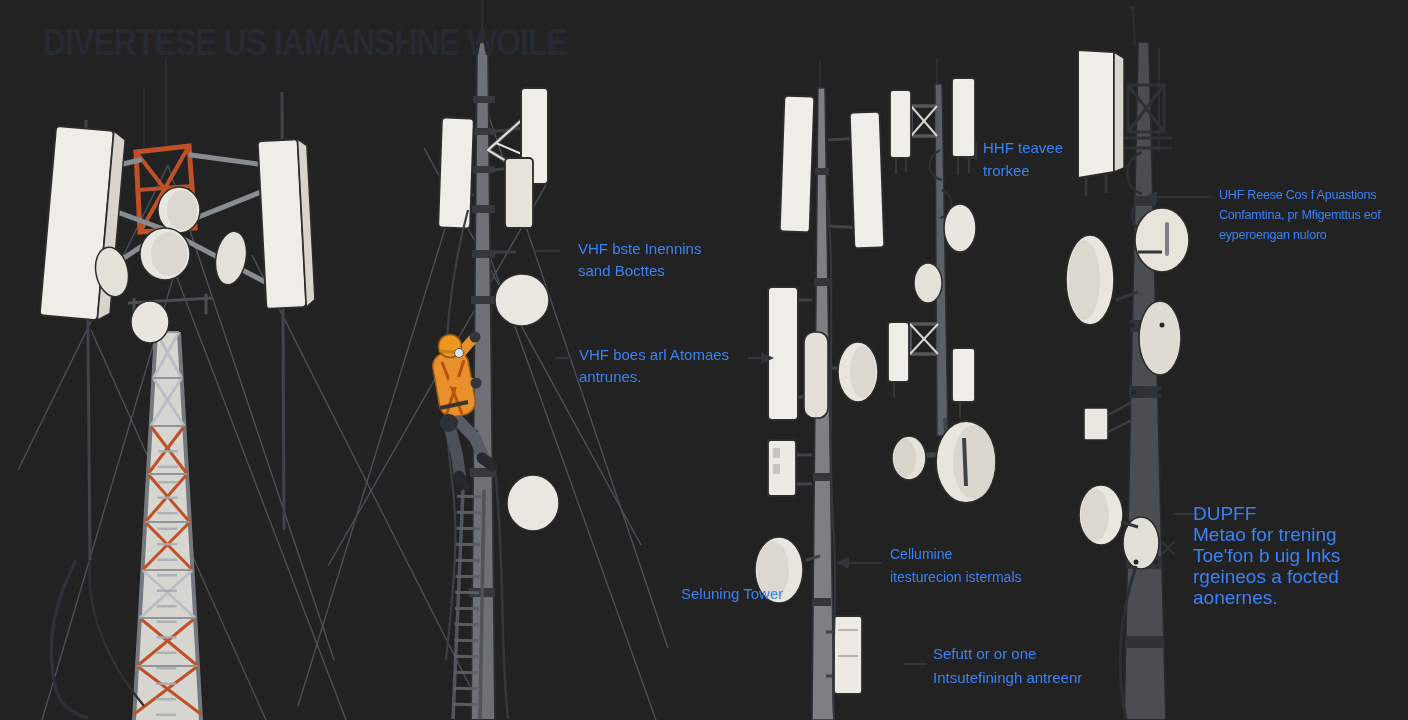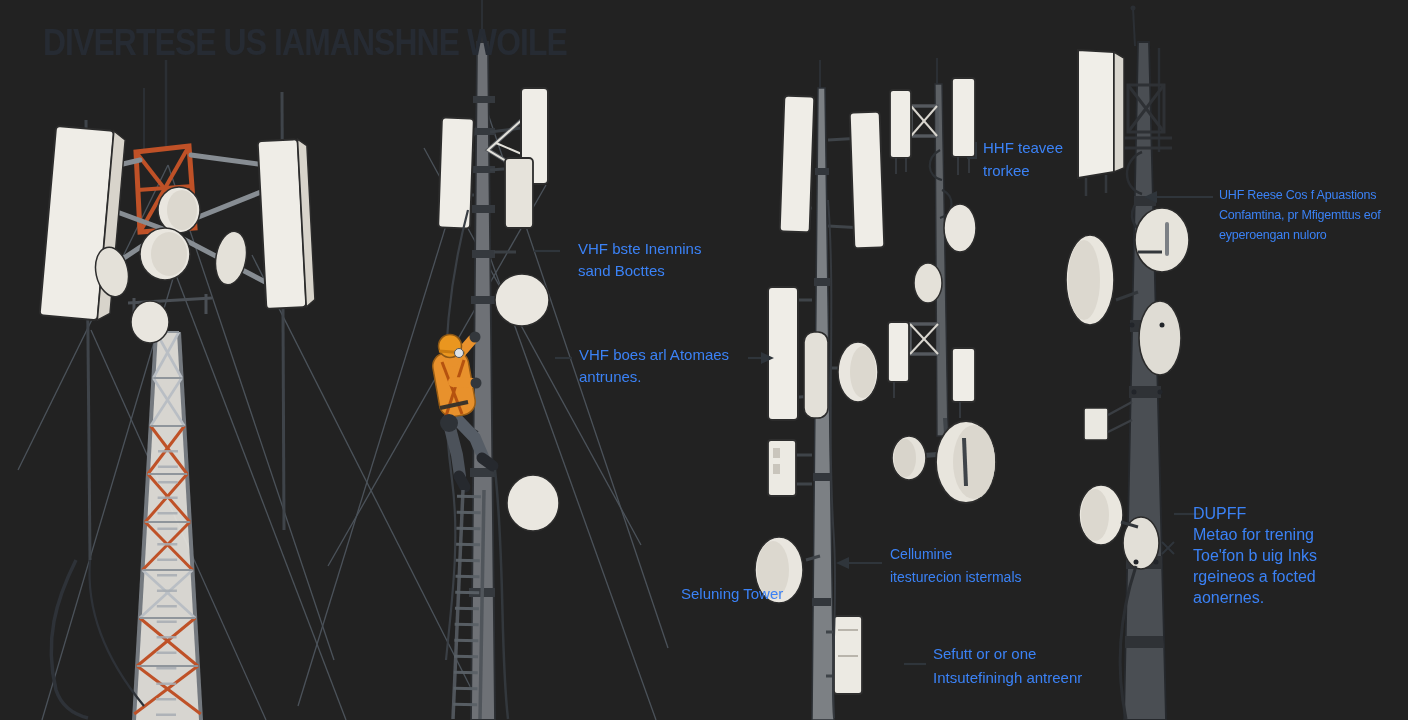--- a/index.html
+++ b/index.html
@@ -9,21 +9,21 @@
     font-family:"Liberation Sans",sans-serif;
     margin-left:16px;
   }
   .stage svg{position:absolute;left:0;top:0;}
   .lbl{position:absolute;font-weight:normal;color:#3b82f6;font-size:15px;line-height:22px;white-space:nowrap;}
   .title{
     position:absolute;left:27px;top:22px;font-weight:bold;color:#262b33;
     font-size:37px;letter-spacing:-1px;transform:scaleX(.86);transform-origin:left top;white-space:nowrap;
   }
   .lbl-uhf{font-size:12.5px;line-height:20px;letter-spacing:-.2px;}
-  .lbl-dupff{font-size:16px;line-height:21px;}
+  .lbl-dupff{font-size:19px;line-height:21px;}
   .lbl-cellumine{font-size:14px;}
 </style>
 </head>
 <body>
 
 <div class="stage">
 
 <svg width="1408" height="720" viewBox="0 0 1408 720">
 
   <g stroke="#57606a" stroke-width="1.3" opacity="0.78">

